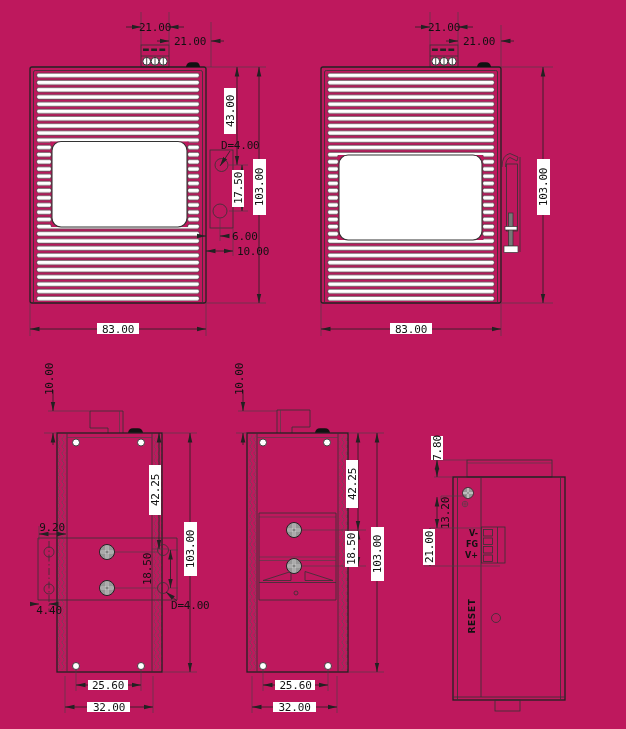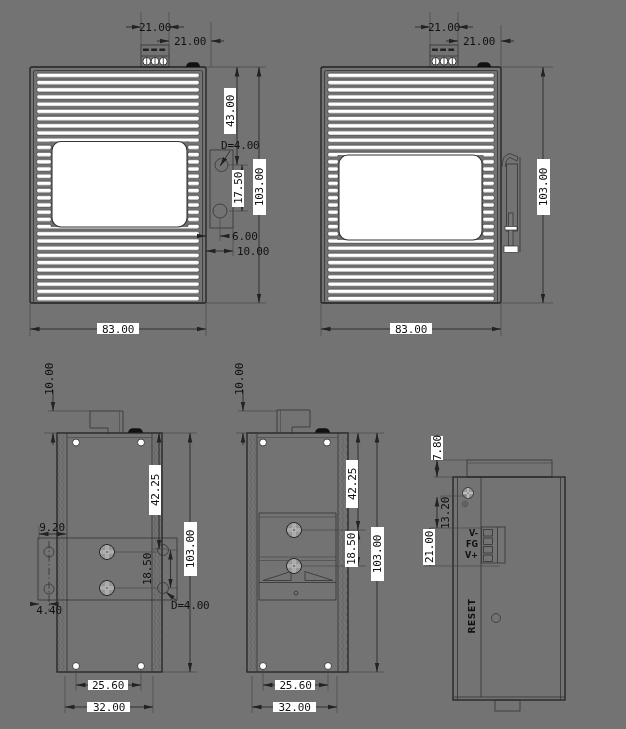--- a/index.html
+++ b/index.html
@@ -1,16 +1,16 @@
 <!DOCTYPE html>
 <html><head>
 <meta charset="utf-8">
 <style>
   html,body{margin:0;padding:0;background:#fff;}
-  .stage{position:relative;width:626px;height:729px;background:#737373;overflow:hidden;}
+  .stage{position:relative;width:626px;height:729px;background:#be185d;overflow:hidden;}
   svg{display:block;}
   .ol{fill:none;stroke:#222;stroke-width:1.3;}
   .tl{fill:none;stroke:#333;stroke-width:0.8;}
   .dl{fill:none;stroke:#222;stroke-width:0.8;}
   .xl{fill:none;stroke:#444;stroke-width:0.6;}
   .cl{fill:none;stroke:#333;stroke-width:0.8;stroke-dasharray:7 2.5 1.5 2.5;}
   .dt{font-family:"DejaVu Sans Mono",monospace;font-size:11px;fill:#111;letter-spacing:-0.2px;}
   .db{font-family:"DejaVu Sans",sans-serif;font-size:8px;font-weight:bold;fill:#111;}
   .dr{font-family:"DejaVu Sans",sans-serif;font-size:9px;font-weight:bold;fill:#111;letter-spacing:0.6px;}
   .bg{fill:#fff;}

